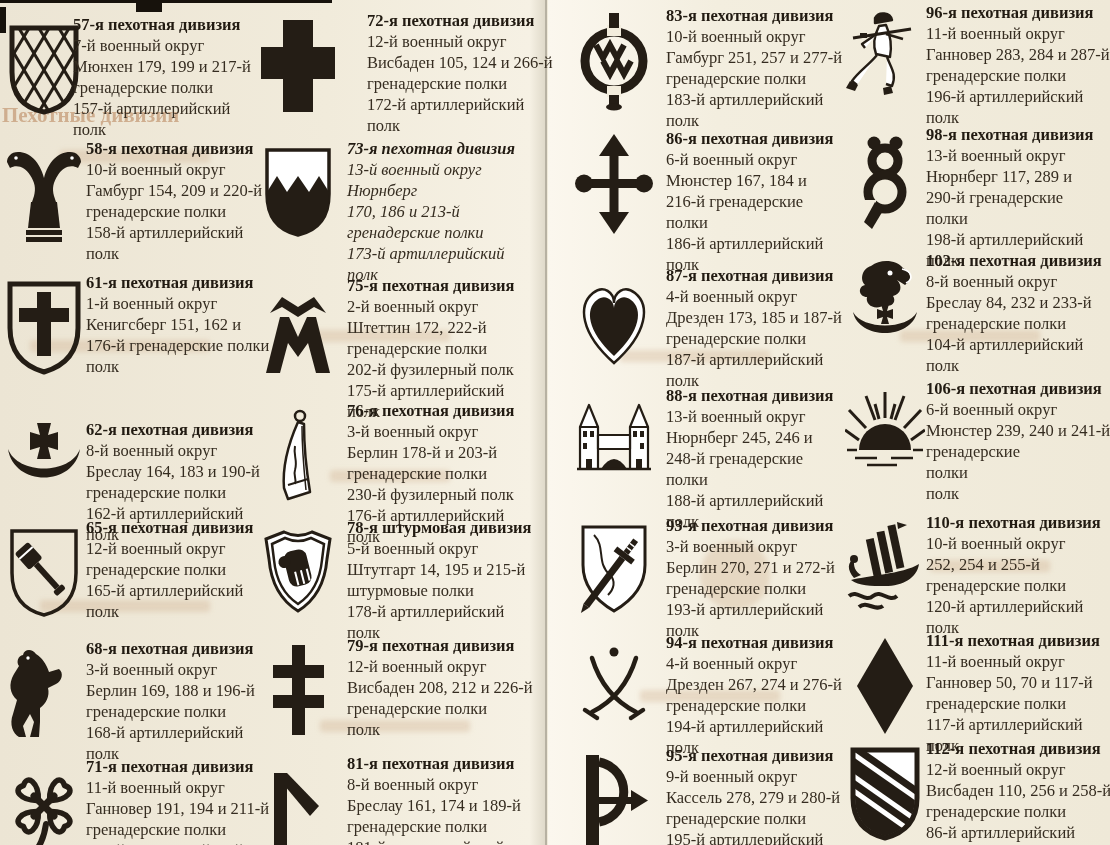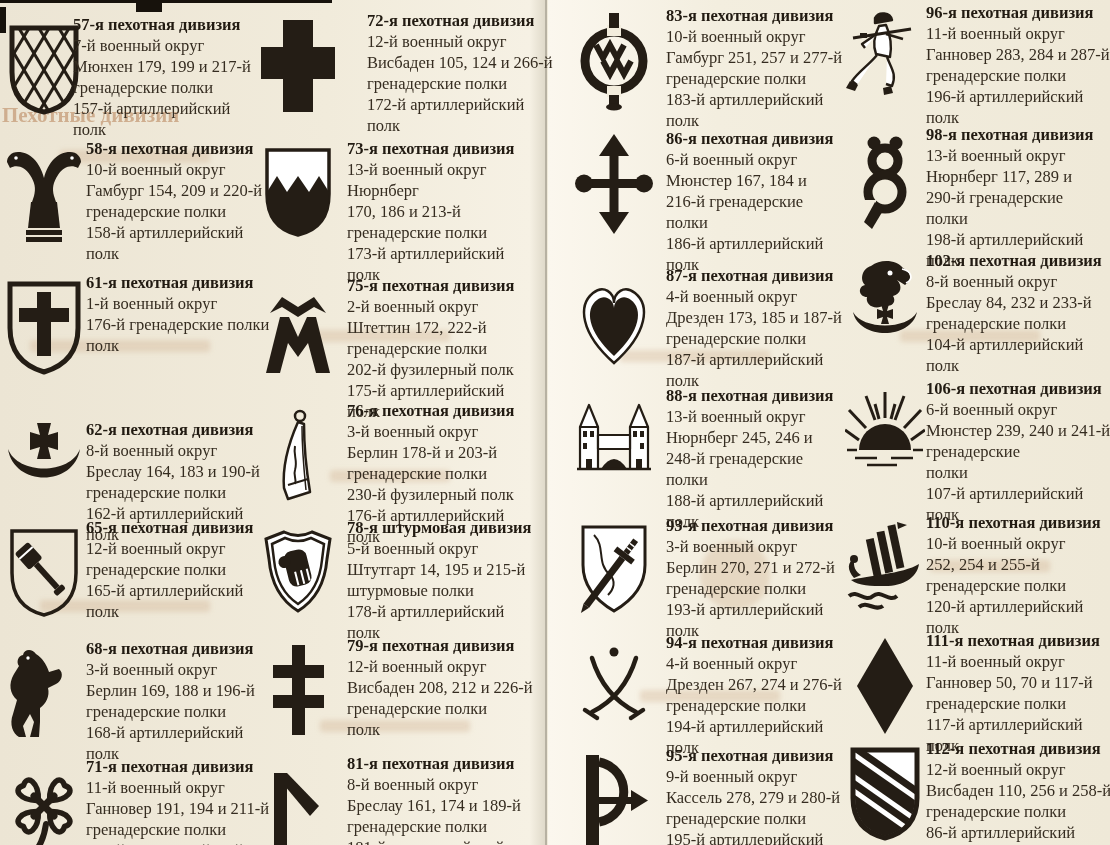--- a/index.html
+++ b/index.html
@@ -103,20 +103,21 @@
         <div class="emblem" style="left: 4px; top: 274px;">
           <svg viewBox="0 0 80 100">
             <path d="M6,6 H74 V50 Q74,84 40,94 Q6,84 6,50 Z" fill="none" stroke="#241d15" stroke-width="5"></path>
             <rect x="33" y="14" width="14" height="64" fill="#241d15"></rect>
             <rect x="15" y="30" width="50" height="14" fill="#241d15"></rect>
           </svg>
         </div>
         <div class="txt" style="left: 86px; top: 272px;">
           <div class="title">61-я пехотная дивизия</div>
           <div class="line">1-й военный округ</div>
+          <div class="line">Кенигсберг 151, 162 и</div>
           <div class="line">176-й гренадерские полки</div>
           <div class="line">полк</div>
         </div>
       </div>
       <div class="entry">
         <div class="emblem" style="left: 4px; top: 397px;">
           <svg viewBox="0 0 80 100">
             <path d="M4,48 C10,86 70,86 76,48 C66,74 14,74 4,48 Z" fill="#241d15"></path>
             <path d="M33,22 L47,22 L44,34 L54,31 L54,49 L44,46 L47,58 L33,58 L36,46 L26,49 L26,31 L36,34 Z" fill="#241d15"></path>
           </svg>
@@ -214,21 +215,21 @@
           <div class="line">полк</div>
         </div>
       </div>
       <div class="entry">
         <div class="emblem" style="left: 258px; top: 140px;">
           <svg viewBox="0 0 80 100">
             <path d="M9,6 H71 V50 Q71,84 40,91 Q9,84 9,50 Z" fill="#fff" stroke="#241d15" stroke-width="3.5"></path>
             <path d="M9,48 L19,32 L29,48 L40,32 L51,48 L61,32 L71,48 V50 Q71,84 40,91 Q9,84 9,50 Z" fill="#241d15"></path>
           </svg>
         </div>
-        <div class="txt" style="left: 347px; top: 138px;">
+        <div class="txt" style="left: 347px; top: 138px; font-style: italic;">
           <div class="title">73-я пехотная дивизия</div>
           <div class="line">13-й военный округ</div>
           <div class="line">Нюрнберг</div>
           <div class="line">170, 186 и 213-й</div>
           <div class="line">гренадерские полки</div>
           <div class="line">173-й артиллерийский</div>
           <div class="line">полк</div>
         </div>
       </div>
       <div class="entry">
@@ -570,21 +571,20 @@
               <line x1="22" y1="81" x2="52" y2="81"></line>
             </g>
           </svg>
         </div>
         <div class="txt" style="left: 926px; top: 378px;">
           <div class="title">106-я пехотная дивизия</div>
           <div class="line">6-й военный округ</div>
           <div class="line">Мюнстер 239, 240 и 241-й</div>
           <div class="line">гренадерские</div>
           <div class="line">полки</div>
-          <div class="line">107-й артиллерийский</div>
           <div class="line">полк</div>
         </div>
       </div>
       <div class="entry">
         <div class="emblem" style="left: 845px; top: 514px;">
           <svg viewBox="0 0 80 100">
             <g fill="#241d15">
               <path d="M6,62 C20,58 58,56 74,46 C72,60 58,68 40,68 C26,68 14,68 6,62 Z"></path>
               <path d="M9,60 C2,52 2,44 10,40 C7,48 11,54 16,57 Z"></path>
               <circle cx="9" cy="41" r="4"></circle>

